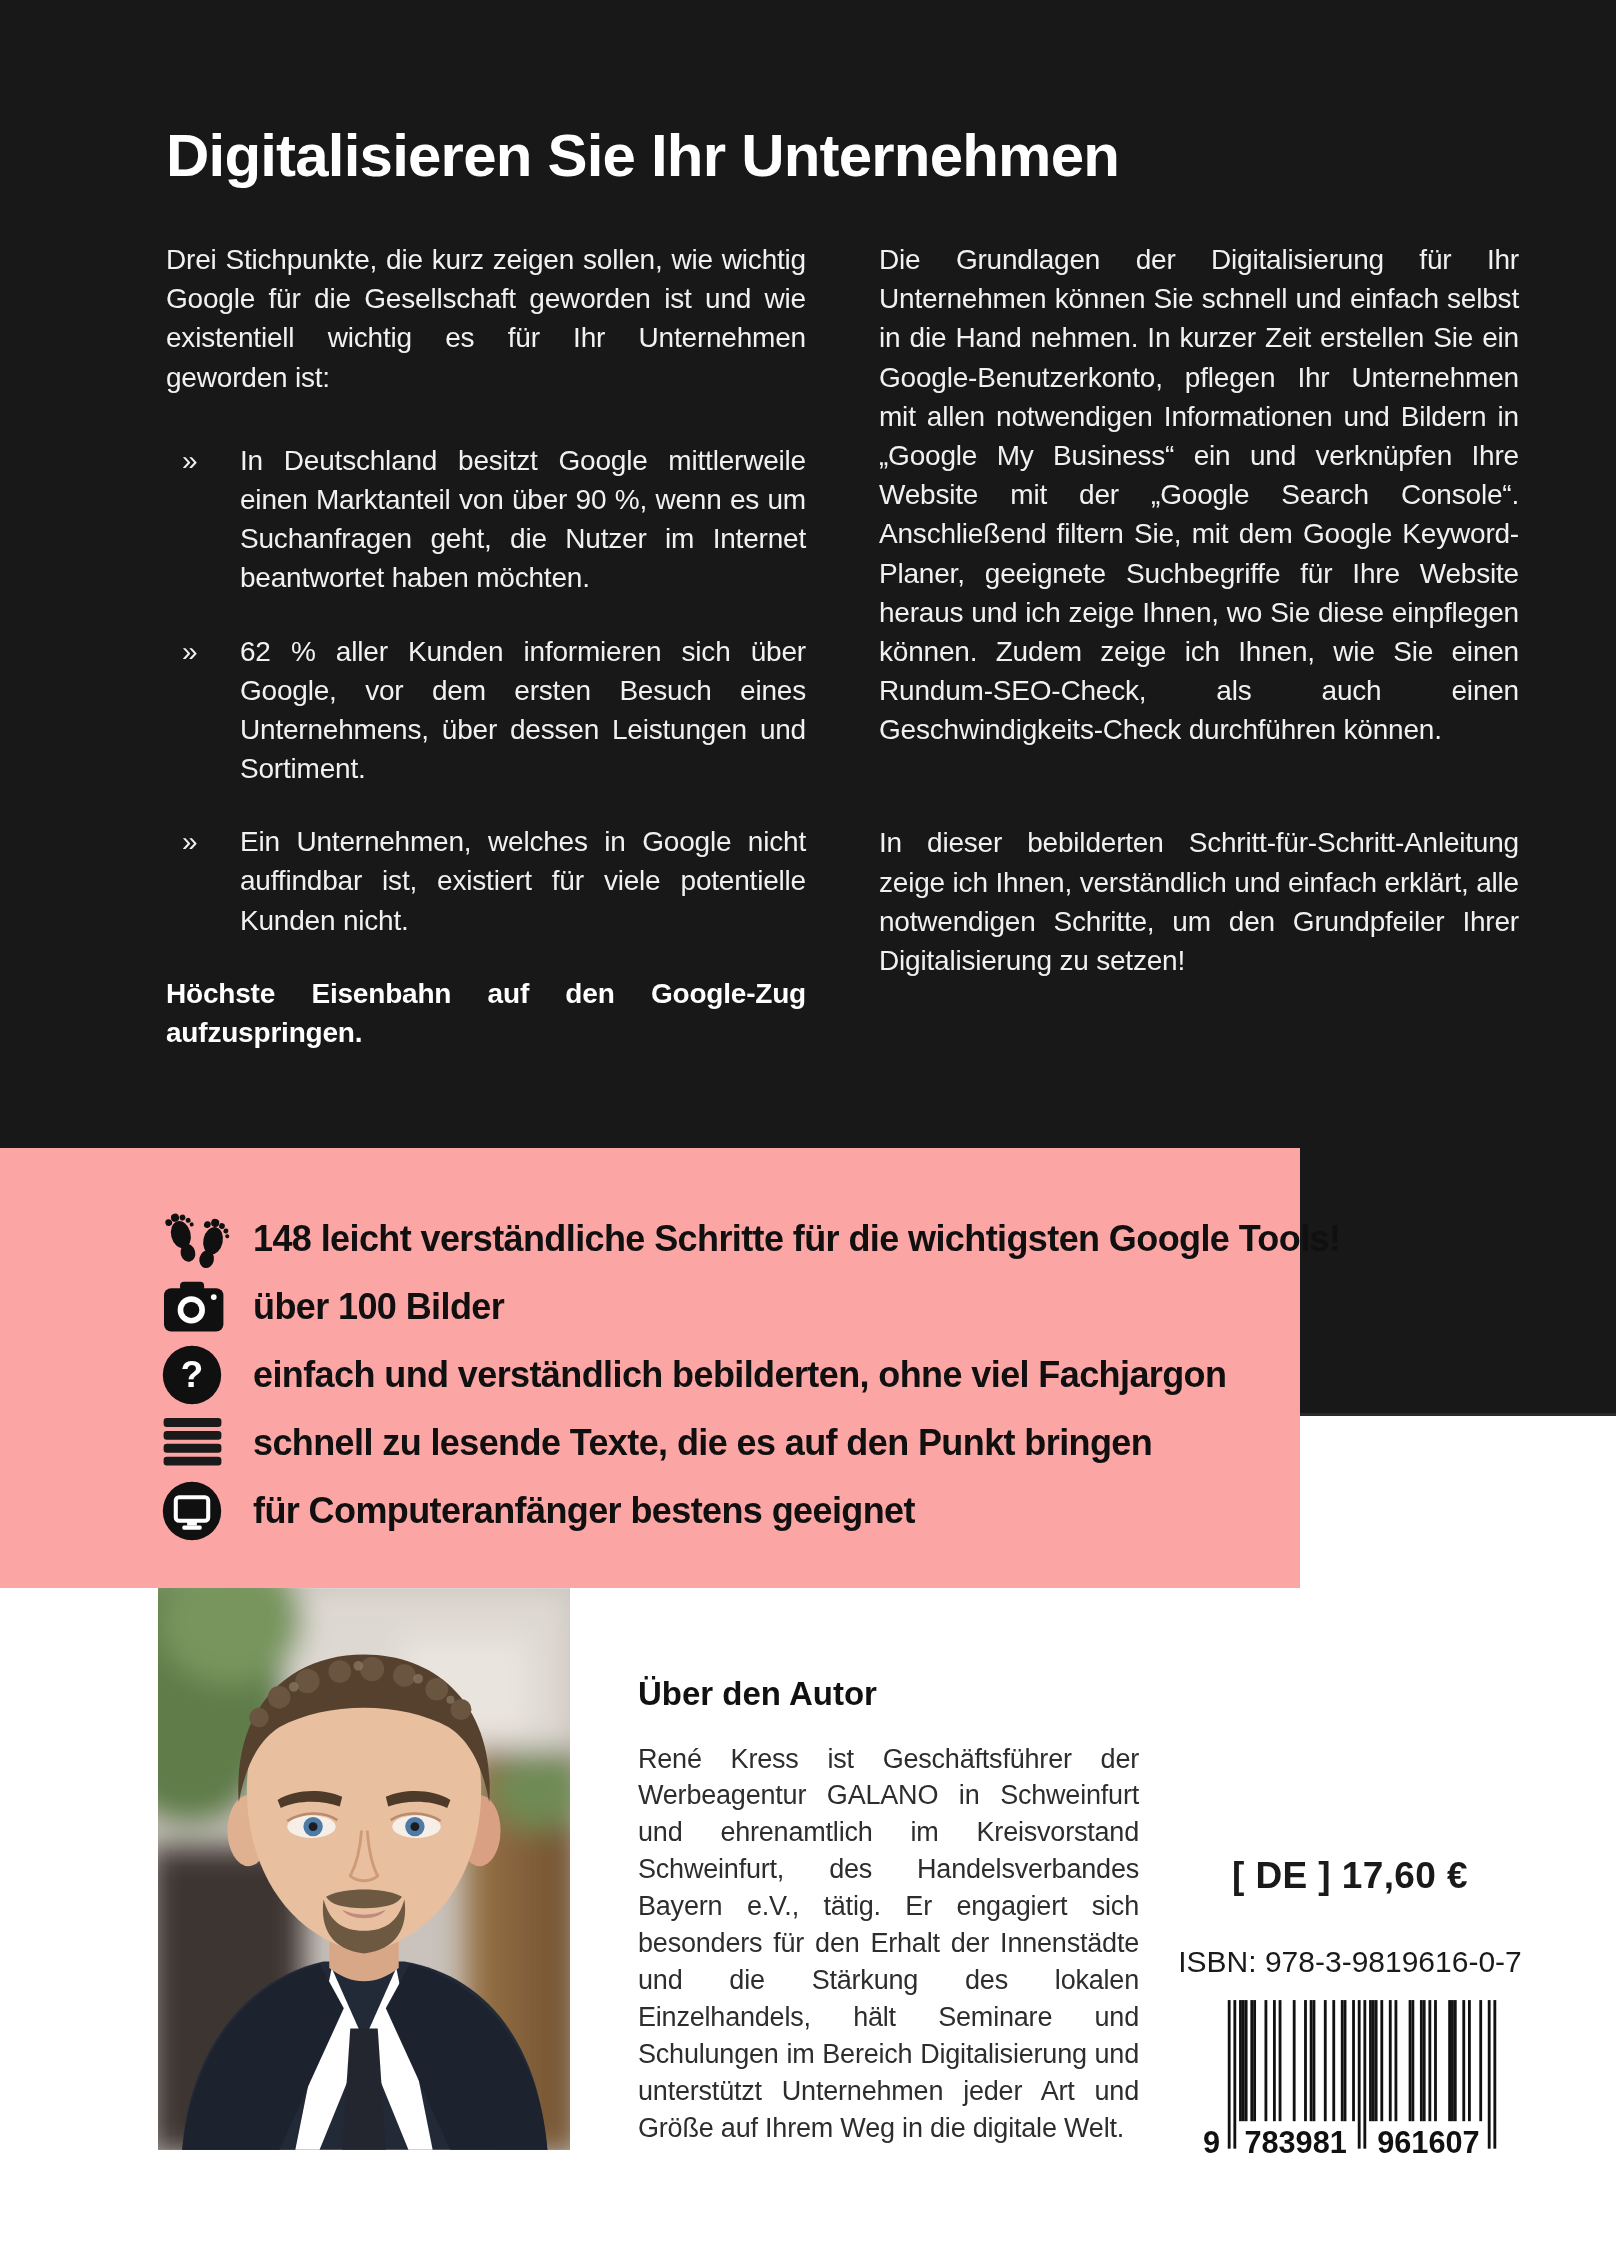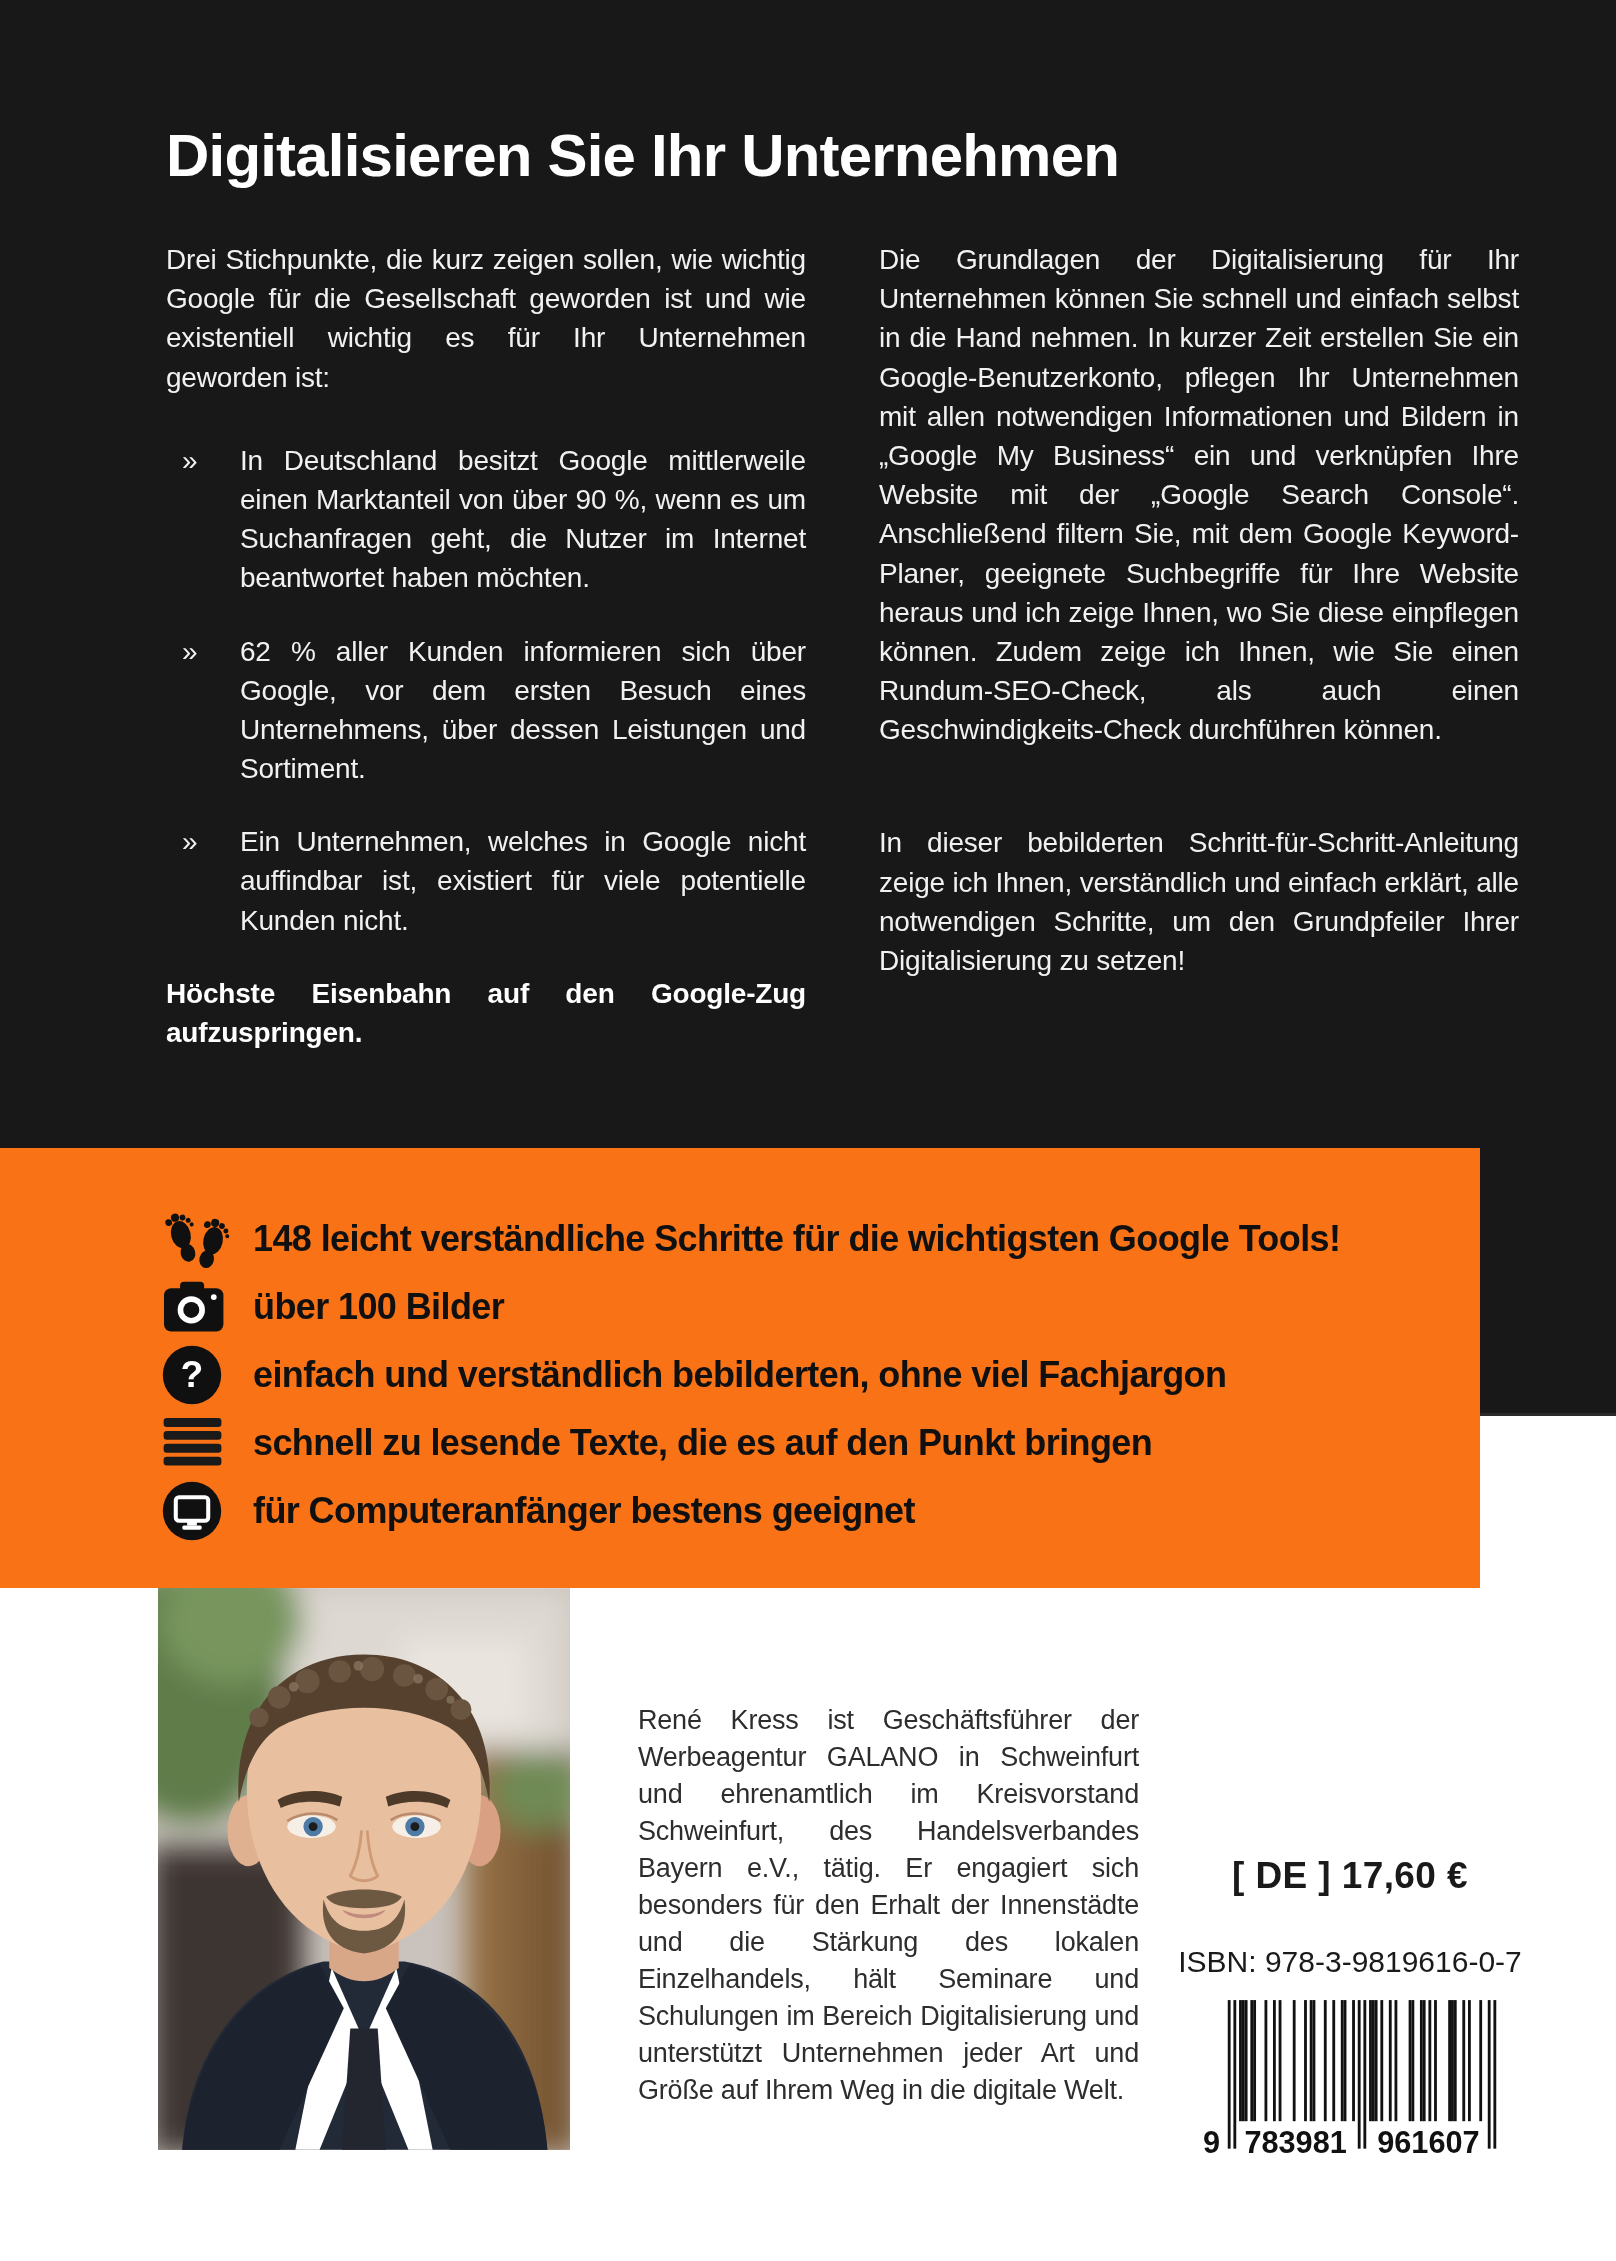--- a/index.html
+++ b/index.html
@@ -22,21 +22,21 @@
   .hero-col{flex:1;font-size:28px;line-height:1.40;color:#f1f1f1;text-align:justify;letter-spacing:-0.2px;}
   .hero-col p{margin:0;}
   .bullet-list{list-style:none;margin:44px 0 0 0;padding:0;}
   .bullet-list li{position:relative;padding-left:74px;margin-bottom:34px;}
   .bullet-marker{position:absolute;left:16px;top:0;color:#f1f1f1;}
   .closing-line{font-weight:bold;margin-top:21px !important;color:#ffffff;}
   .rc-para2{margin-top:74px !important;}
 
   
   .features{
-    position:absolute;top:1148px;left:0;width:1480px;height:440px;background:#f97316;
+    position:absolute;top:1148px;left:0;width:1300px;height:440px;background:#fca5a5;
     box-sizing:border-box;padding:57px 74px 0 162px;
   }
   .feature-row{display:flex;align-items:center;height:68px;}
   .feature-icon{flex:0 0 91px;display:flex;align-items:center;}
   .feature-text{font-size:36px;font-weight:bold;color:#101010;letter-spacing:-0.6px;white-space:nowrap;}
 
   
   .author-section{position:absolute;top:1588px;left:0;width:1616px;height:673px;background:#ffffff;}
   .author-photo{position:absolute;left:158px;top:0;width:412px;height:562px;overflow:hidden;}
   .bio-block{position:absolute;left:638px;top:87px;width:501px;}
@@ -243,20 +243,21 @@
         <path d="M252 300 C250 325 244 345 238 356 C246 364 264 364 272 356 C266 345 261 325 259 300" fill="none" stroke="#cf9b77" stroke-width="3.5"></path>
 
         <path d="M208 382 C230 370 280 370 302 382 C296 392 280 396 255 396 C230 396 214 392 208 382 Z" fill="#6d5841"></path>
         <path d="M205 385 C200 420 215 448 255 452 C295 448 310 420 305 385 C298 412 282 424 255 424 C228 424 212 412 205 385 Z" fill="#6d5841"></path>
 
         <path d="M228 398 C245 406 265 406 282 398 C272 412 238 412 228 398 Z" fill="#c08a7d"></path>
       </svg>
     </div>
 
     <div class="bio-block">
+      <h2 class="bio-heading">Über den Autor</h2>
       <p class="bio-text">René Kress ist Geschäftsführer der Werbeagentur GALANO in Schweinfurt und ehrenamtlich im Kreisvorstand Schweinfurt, des Handelsverbandes Bayern e.V., tätig. Er engagiert sich besonders für den Erhalt der Innenstädte und die Stärkung des lokalen Einzelhandels, hält Seminare und Schulungen im Bereich Digitalisierung und unterstützt Unternehmen jeder Art und Größe auf Ihrem Weg in die digitale Welt.</p>
     </div>
 
     <div class="purchase">
       <div class="price-line">[ DE ]  17,60 €</div>
       <div class="isbn-line">ISBN:  978-3-9819616-0-7</div>
       <div class="barcode-wrap">
         <svg id="barcode-svg" width="323" height="166" viewBox="0 0 400 205">
             <rect x="48.00" y="6" width="3.5" height="184" fill="#111111"></rect>
             <rect x="55.00" y="6" width="3.5" height="184" fill="#111111"></rect>

